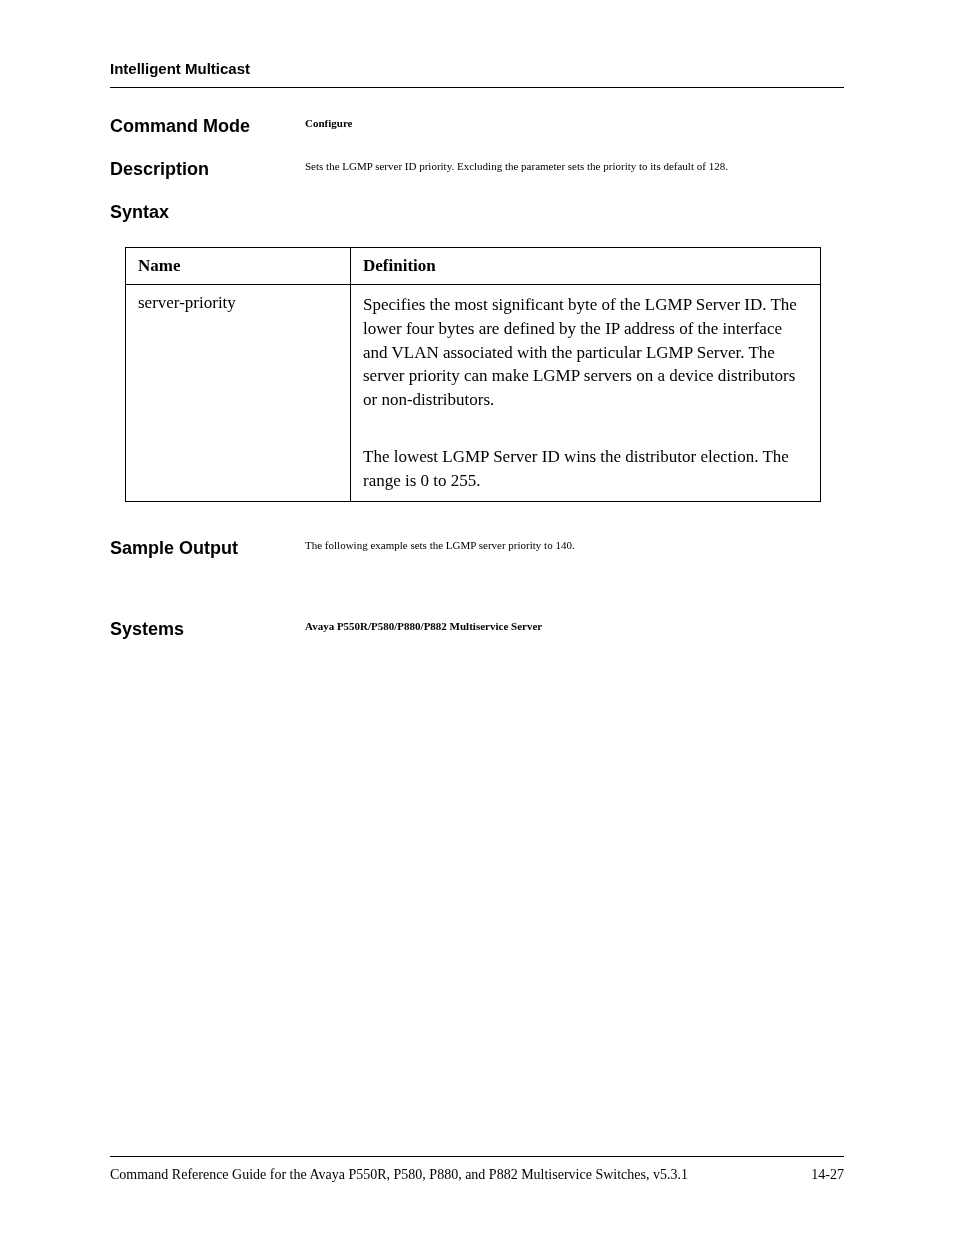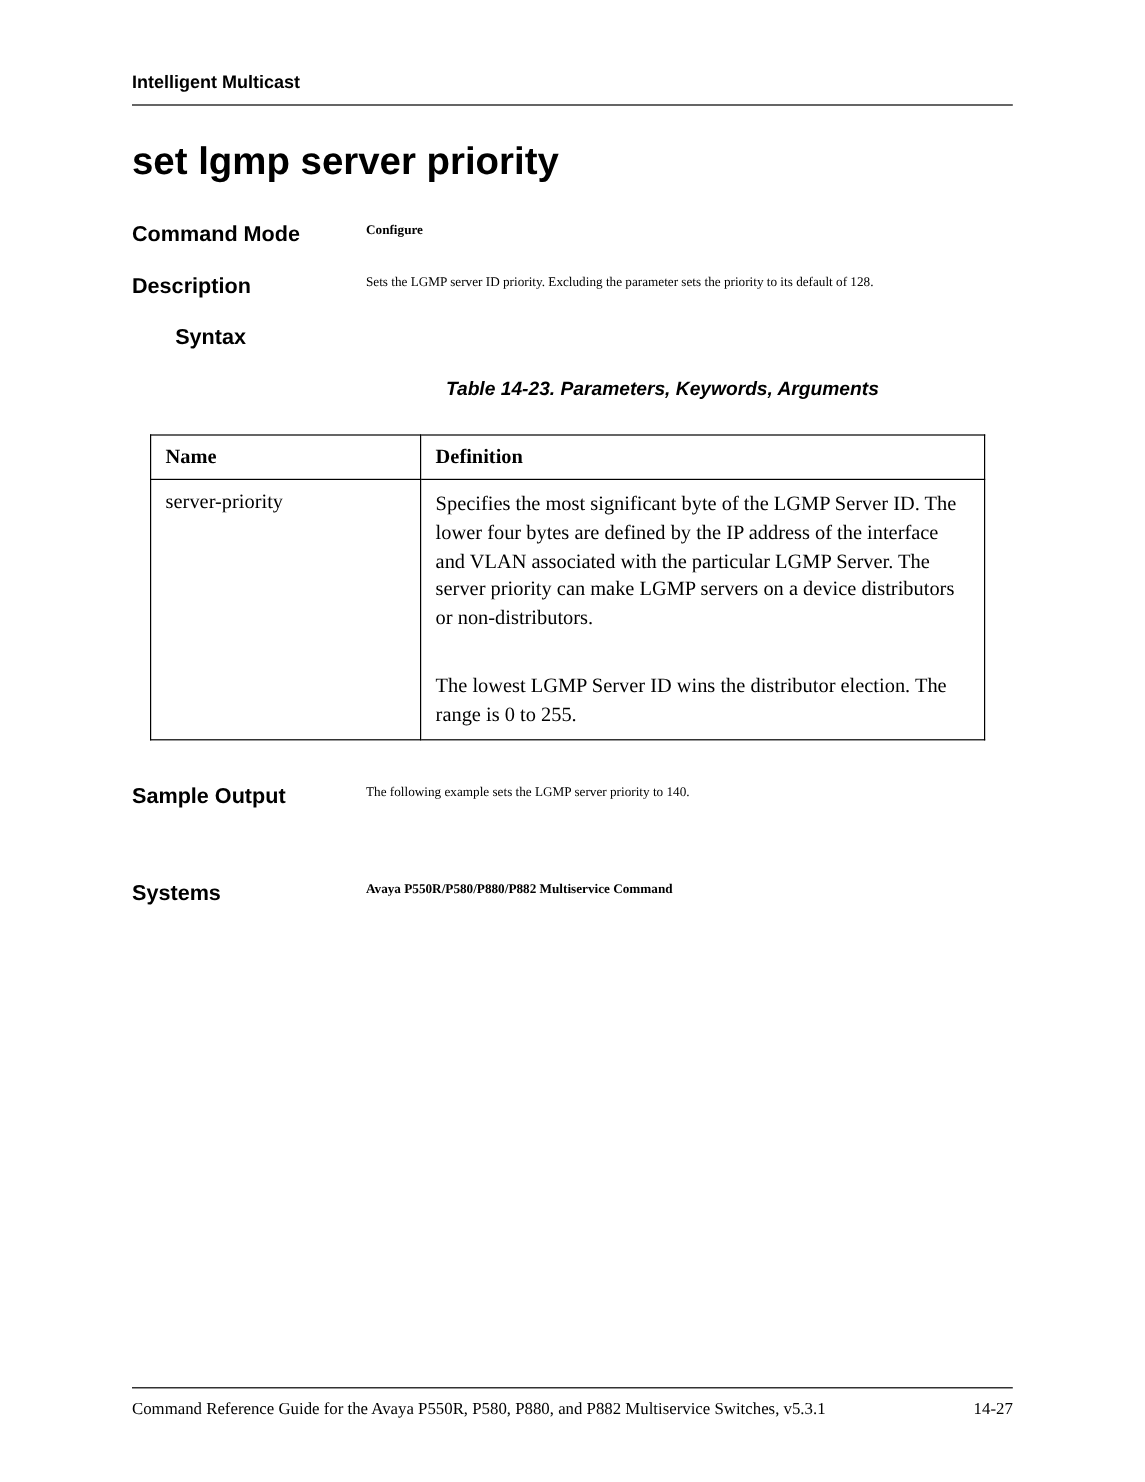--- a/index.html
+++ b/index.html
@@ -47,21 +47,20 @@
       flex: 1;
     }
     .field-value.bold {
       font-weight: bold;
     }
     .section-label-only {
       font-family: Arial, Helvetica, sans-serif;
       font-weight: bold;
       font-size: 18px;
       margin-bottom: 24px;
-      margin-left: 36px;
     }
     .syntax-table {
       border-collapse: collapse;
       margin-left: 90px;
       margin-bottom: 40px;
       border: 1.5px solid #000;
       width: 600px;
     }
     .syntax-table td {
       border: 1px solid #000;
@@ -121,36 +120,34 @@
       justify-content: space-between;
       font-size: 14px;
     }
   </style>
 </head>
 <body>
 
 <div class="page">
   <div class="header-section">Intelligent Multicast</div>
 
-  <h1 class="main-title">set lgmp server priority</h1>
 
   <div class="field-row">
     <div class="field-label">Command Mode</div>
     <div class="field-value bold">Configure</div>
   </div>
 
   <div class="field-row">
     <div class="field-label">Description</div>
     <div class="field-value">Sets the LGMP server ID priority. Excluding the parameter sets the priority to its default of 128.</div>
   </div>
 
   <div class="section-label-only">Syntax</div>
 
 
-  <div class="table-caption">Table 14-23.  Parameters, Keywords, Arguments</div>
 
   <table class="params-table">
     <tbody>
         <tr>
       <th>Name</th>
       <th>Definition</th>
     </tr>
     <tr>
       <td>server-priority</td>
       <td>
@@ -161,20 +158,20 @@
   </tbody>
     </table>
 
   <div class="field-row" style="margin-bottom:60px;">
     <div class="field-label">Sample Output</div>
     <div class="field-value">The following example sets the LGMP server priority to 140.</div>
   </div>
 
   <div class="field-row">
     <div class="field-label">Systems</div>
-    <div class="field-value bold">Avaya P550R/P580/P880/P882 Multiservice Command</div>
+    <div class="field-value bold">Avaya P550R/P580/P880/P882 Multiservice Server</div>
   </div>
 </div>
 
 <div class="footer">
   <span>Command Reference Guide for the Avaya P550R, P580, P880, and P882 Multiservice Switches, v5.3.1</span>
   <span>14-27</span>
 </div>
 
 </body></html>

